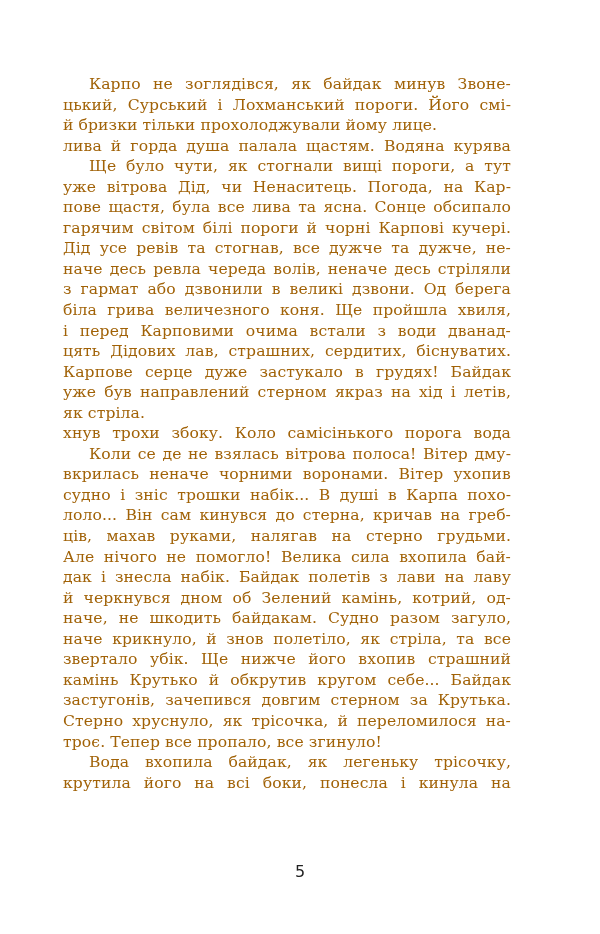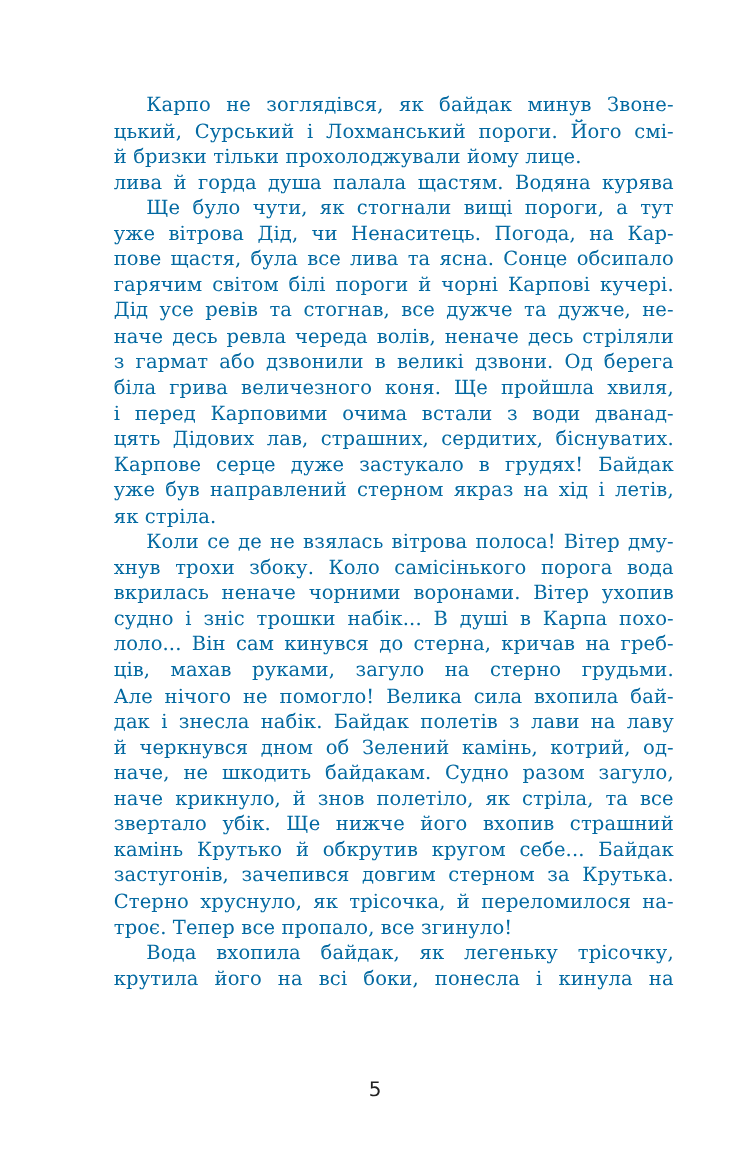--- a/index.html
+++ b/index.html
@@ -21,22 +21,21 @@
       background: #ffffff;
     }
     .text-block {
       position: absolute;
       left: 63px;
       top: 74px;
       width: 448px;
       font-family: "DejaVu Serif", serif;
       font-size: 15.6px;
       line-height: 20.55px;
-      color: #0369a1;
-      margin-left: 28px;
+      color: #a16207;
     }
     .line {
       display: block;
       height: 20.55px;
       white-space: nowrap;
       text-align: justify;
       text-align-last: justify;
       letter-spacing: 0.1px;
     }
     .line.indent {
@@ -79,26 +78,26 @@
       <span class="line">з гармат або дзвонили в великі дзвони. Од берега</span>
       <span class="line">біла грива величезного коня. Ще пройшла хвиля,</span>
       <span class="line">і перед Карповими очима встали з води дванад-</span>
       <span class="line">цять Дідових лав, страшних, сердитих, біснуватих.</span>
       <span class="line">Карпове серце дуже застукало в грудях! Байдак</span>
       <span class="line">уже був направлений стерном якраз на хід і летів,</span>
       <span class="line last">як стріла.</span>
     </p>
 
     <p style="margin:0">
+      <span class="line">хнув трохи збоку. Коло самісінького порога вода</span>
       <span class="line indent">Коли се де не взялась вітрова полоса! Вітер дму-</span>
-      <span class="line">хнув трохи збоку. Коло самісінького порога вода</span>
       <span class="line">вкрилась неначе чорними воронами. Вітер ухопив</span>
       <span class="line">судно і зніс трошки набік... В душі в Карпа похо-</span>
       <span class="line">лоло... Він сам кинувся до стерна, кричав на греб-</span>
-      <span class="line">ців, махав руками, загуло на стерно грудьми.</span>
+      <span class="line">ців, махав руками, налягав на стерно грудьми.</span>
       <span class="line">Але нічого не помогло! Велика сила вхопила бай-</span>
       <span class="line">дак і знесла набік. Байдак полетів з лави на лаву</span>
       <span class="line">й черкнувся дном об Зелений камінь, котрий, од-</span>
       <span class="line">наче, не шкодить байдакам. Судно разом загуло,</span>
       <span class="line">наче крикнуло, й знов полетіло, як стріла, та все</span>
       <span class="line">звертало убік. Ще нижче його вхопив страшний</span>
       <span class="line">камінь Крутько й обкрутив кругом себе... Байдак</span>
       <span class="line">застугонів, зачепився довгим стерном за Крутька.</span>
       <span class="line">Стерно хруснуло, як трісочка, й переломилося на-</span>
       <span class="line last">троє. Тепер все пропало, все згинуло!</span>

